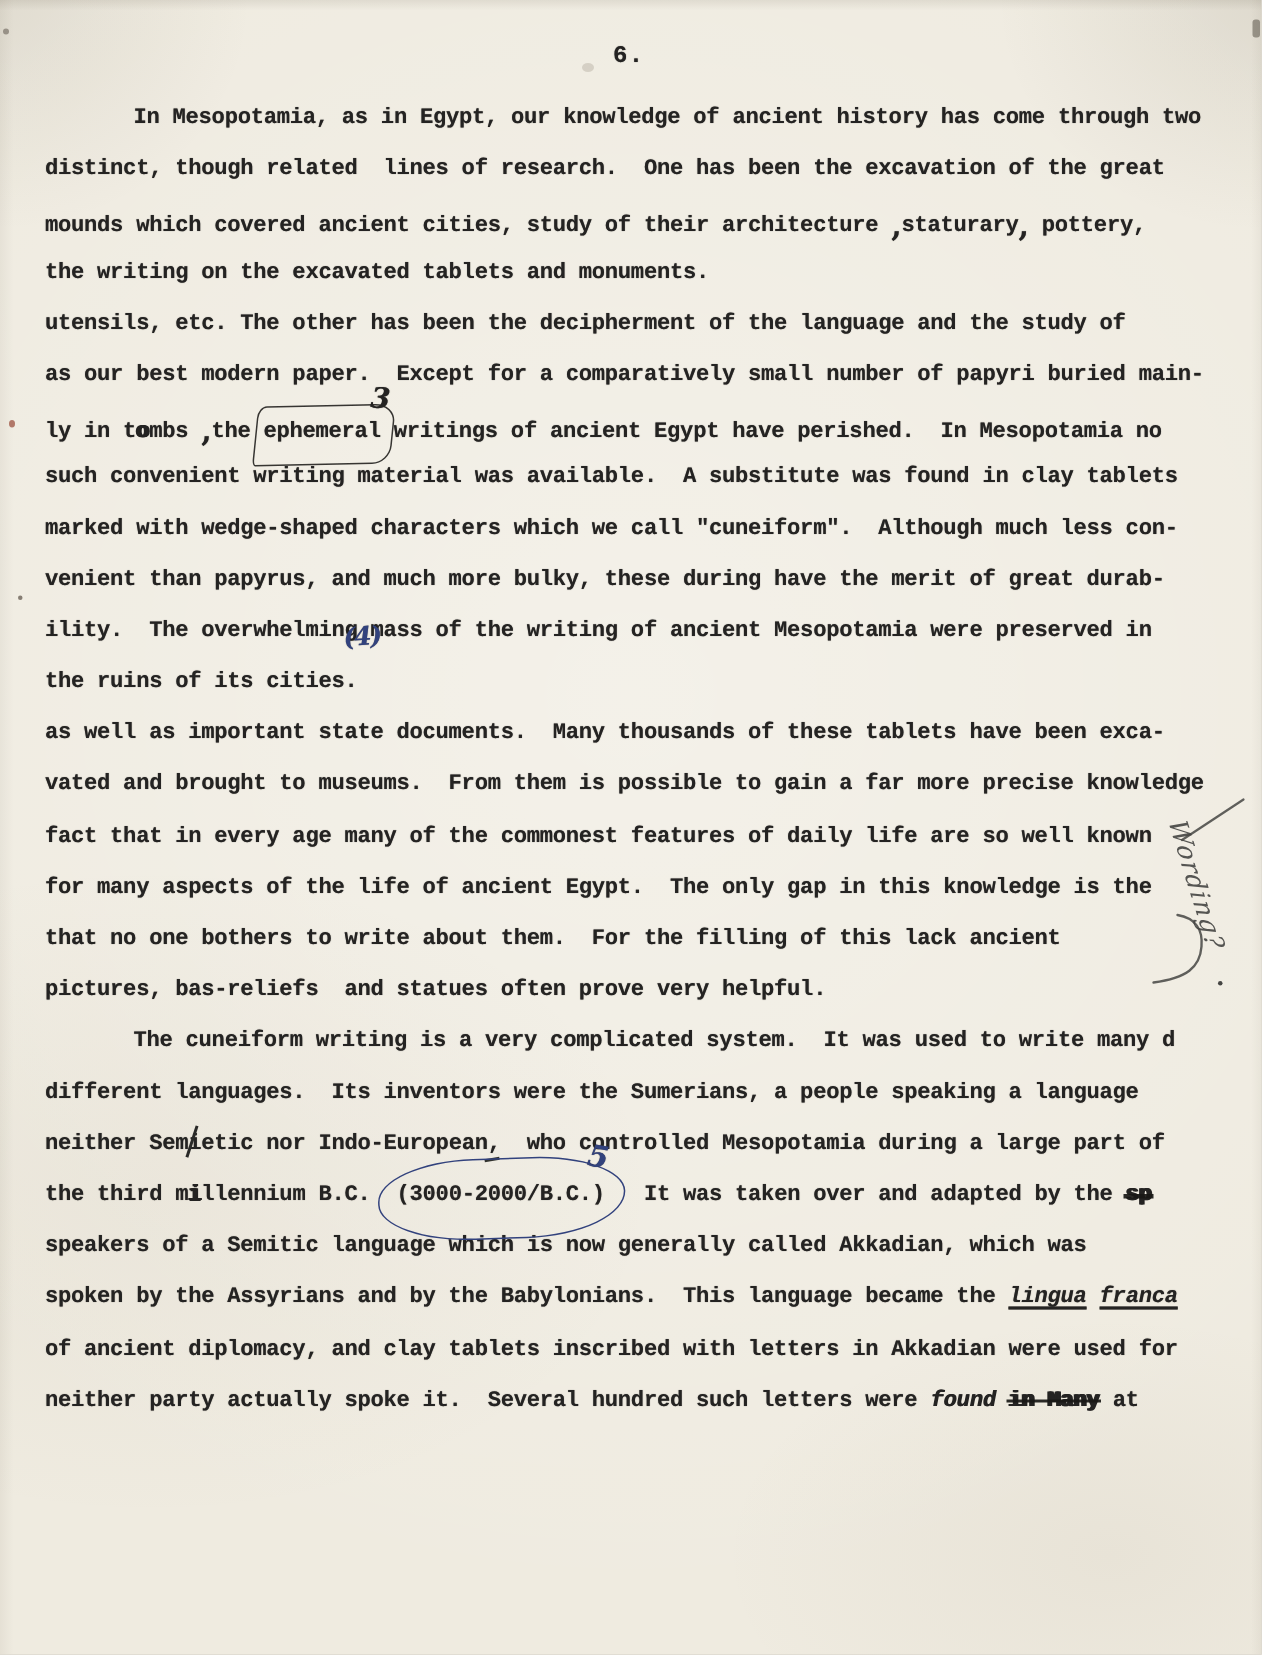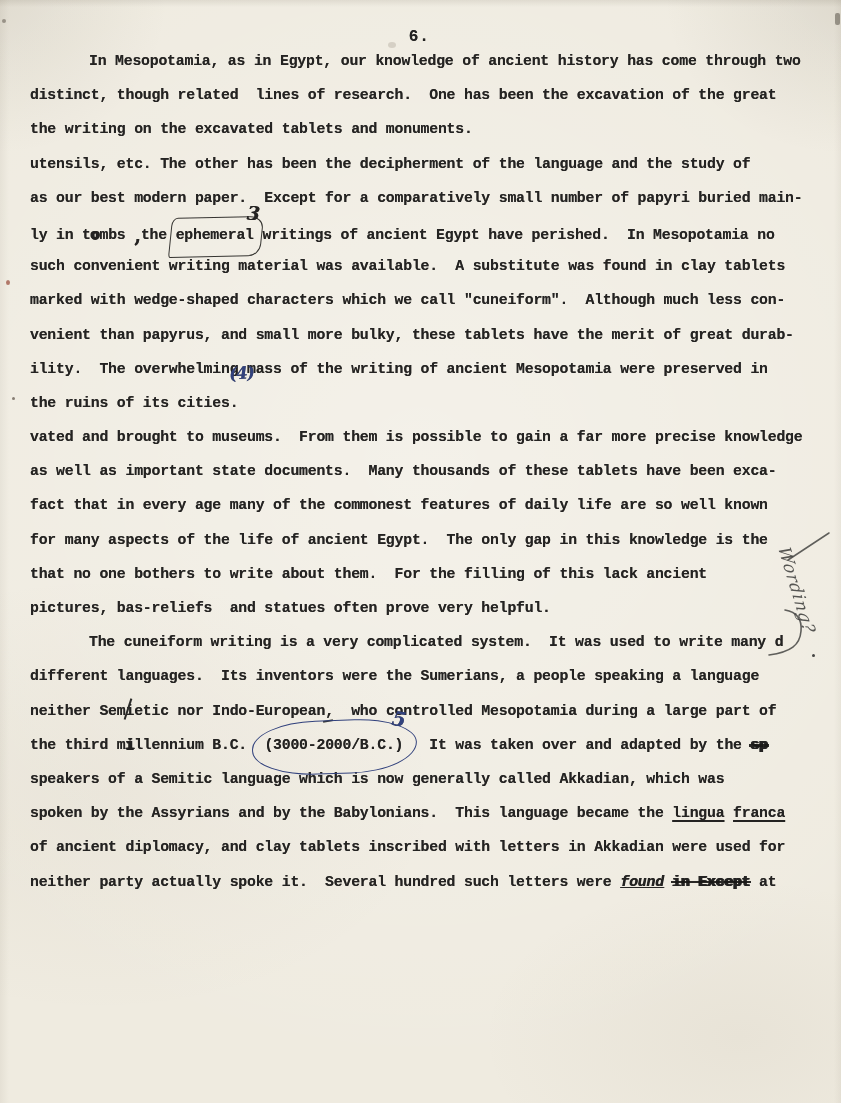--- a/index.html
+++ b/index.html
@@ -20,21 +20,21 @@
       var(--paper,#efebe0);
     font-family:"Liberation Mono",monospace;
     color:var(--ink,#242322);
   }
   .page-number{
     position:absolute;top:28px;left:50%;transform:translateX(-56%);
     font-size:16px;font-weight:700;letter-spacing:1px;
     text-shadow:0 0 .6px rgba(30,28,25,.75);
   }
   .body-text{
-    position:absolute;left:30px;top:44px;width:790px;
+    position:absolute;left:30px;top:62px;width:790px;
     font-size:14.8px;font-weight:700;letter-spacing:-0.2px;
     text-shadow:0 0 .6px rgba(30,28,25,.65);
   }
   .line{white-space:pre;height:34.2px;line-height:34.2px;}
   .indent{padding-left:59px;}
   
   .hw-comma{font-family:"DejaVu Serif",serif;font-weight:700;font-size:20px;position:relative;top:3px;}
   
   .boxed{position:relative;display:inline-block;}
   .boxed::before{content:"";position:absolute;inset:-1px -8px -5px -6px;
@@ -47,28 +47,28 @@
     border:1.8px solid var(--blue,#32427d);
     border-radius:50% 48% 52% 50% / 64% 58% 70% 60%;
     transform:rotate(-2deg);pointer-events:none;}
   
   .has-sup{position:relative;display:inline-block;}
   .sup{position:absolute;font-family:"DejaVu Serif",serif;font-style:italic;font-weight:700;line-height:1;pointer-events:none;}
   .sup-k3{top:-14px;right:-6px;font-size:19px;color:var(--ink,#242322);transform:rotate(4deg);}
   .sup-k4{top:-21px;right:-16px;font-size:17px;color:var(--blue,#32427d);letter-spacing:-1px;transform:rotate(-4deg);}
   .sup-k5{top:-19px;right:-2px;font-size:20px;color:var(--blue,#32427d);transform:rotate(10deg);}
   
-  .tu{text-decoration:underline;text-decoration-thickness:1.6px;text-underline-offset:3px;}
+  .tu{text-decoration:underline;text-decoration-thickness:1.6px;text-underline-offset:3px;font-style:italic;}
   
   .xstrike{position:relative;text-shadow:.8px 0 currentColor,-.8px 0 currentColor;}
   .xstrike::after{content:"";position:absolute;left:-1px;right:-1px;top:46%;height:2.4px;background:rgba(25,24,22,.92);}
   
   .ot{text-shadow:.9px 0 currentColor,-.9px 0 currentColor,0 .6px currentColor;}
   
-  .found{font-style:italic;text-shadow:.5px 0 currentColor;text-decoration:underline;}
+  .found{font-style:italic;text-shadow:.5px 0 currentColor;}
   
   .slashed{position:relative;}
   .slashed::after{content:"";position:absolute;left:2px;top:-5px;width:1.8px;height:22px;background:#2a2a28;transform:rotate(18deg);}
   
   .cu{position:relative;}
   .cu::after{content:"";position:absolute;left:-2px;bottom:-3px;width:10px;height:1.7px;background:#33342f;transform:rotate(-10deg);}
   
   .margin-note{
     position:absolute;left:794px;top:546px;
     transform:rotate(73deg) skewX(-12deg);transform-origin:left top;
@@ -88,47 +88,48 @@
 </head>
 <body>
 
 <div class="page">
   <div class="page-number">6.</div>
 
   <div class="body-text" id="body-text">
       <div>
         <div class="line indent"><span>In Mesopotamia, as in Egypt, our knowledge of ancient history has come through two</span></div>
         <div class="line"><span>distinct, though related  lines of research.  One has been the excavation of the great</span></div>
+        <div class="line"><span>mounds which covered ancient cities, study of their architecture </span><span class="hw-comma">,</span><span>staturary</span><span class="hw-comma">,</span><span> pottery,</span></div>
         <div class="line"><span>the writing on the excavated tablets and monuments.</span></div>
         <div class="line"><span>utensils, etc. The other has been the decipherment of the language and the study of</span></div>
       </div>
       <div>
         <div class="line"><span>as our best modern paper.  Except for a comparatively small number of papyri buried main-</span></div>
         <div class="line"><span>ly in t</span><span class="ot">o</span><span>mbs </span><span class="hw-comma">,</span><span>the </span><span class="has-sup boxed"><span class="">ephemeral</span><span class="sup sup-k3">3</span></span><span> writings of ancient Egypt have perished.  In Mesopotamia no</span></div>
         <div class="line"><span>such convenient writing material was available.  A substitute was found in clay tablets</span></div>
         <div class="line"><span>marked with wedge-shaped characters which we call "cuneiform".  Although much less con-</span></div>
-        <div class="line"><span>venient than papyrus, and small more bulky, these tablets have the merit of great durab-</span></div>
+        <div class="line"><span>venient than papyrus, and much more bulky, these during have the merit of great durab-</span></div>
         <div class="line"><span>ility.  The overwhelming mass of the writing of ancient Mesopotamia were preserved in</span></div>
         <div class="line"><span>the ruins of its </span><span class="has-sup"><span>cities.</span><span class="sup sup-k4">(4)</span></span></div>
+        <div class="line"><span>as well as important state documents.  Many thousands of these tablets have been exca-</span></div>
         <div class="line"><span>vated and brought to museums.  From them is possible to gain a far more precise knowledge</span></div>
-        <div class="line"><span>as well as important state documents.  Many thousands of these tablets have been exca-</span></div>
         <div class="line"><span>fact that in every age many of the commonest features of daily life are so well known</span></div>
         <div class="line"><span>for many aspects of the life of ancient Egypt.  The only gap in this knowledge is the</span></div>
         <div class="line"><span>that no one bothers to write about them.  For the filling of this lack ancient</span></div>
         <div class="line"><span>pictures, bas-reliefs  and statues often prove very helpful.</span></div>
       </div>
       <div>
         <div class="line indent"><span>The cuneiform writing is a very complicated system.  It was used to write many d</span></div>
         <div class="line"><span>different languages.  Its inventors were the Sumerians, a people speaking a language</span></div>
         <div class="line"><span>neither Sem</span><span class="slashed">i</span><span>etic nor Indo-European</span><span class="cu">,</span><span>  who controlled Mesopotamia during a large part of</span></div>
         <div class="line"><span>the third m</span><span class="ot">i</span><span>llennium B.C.  </span><span class="has-sup circled"><span class="">(3000-2000/B.C.)</span><span class="sup sup-k5">5</span></span><span>   It was taken over and adapted by the </span><span class="xstrike">sp</span></div>
         <div class="line"><span>speakers of a Semitic language which is now generally called Akkadian, which was</span></div>
         <div class="line"><span>spoken by the Assyrians and by the Babylonians.  This language became the </span><span class="tu">lingua</span><span> </span><span class="tu">franca</span></div>
         <div class="line"><span>of ancient diplomacy, and clay tablets inscribed with letters in Akkadian were used for</span></div>
-        <div class="line"><span>neither party actually spoke it.  Several hundred such letters were </span><span class="found">found</span><span> </span><span class="xstrike">in Except</span><span> at</span></div>
+        <div class="line"><span>neither party actually spoke it.  Several hundred such letters were </span><span class="found">found</span><span> </span><span class="xstrike">in Many</span><span> at</span></div>
       </div>
     </div>
 
   <div class="margin-note">
     <span>Wording?</span>
   </div>
   <div class="margin-dot"></div>
 
   <svg class="ink-overlay" width="841" height="1103" viewBox="0 0 841 1103">
     <path d="M 788 560 L 829 533" fill="none" stroke="#454543" stroke-width="1.5" stroke-linecap="round" opacity="0.85"></path>

